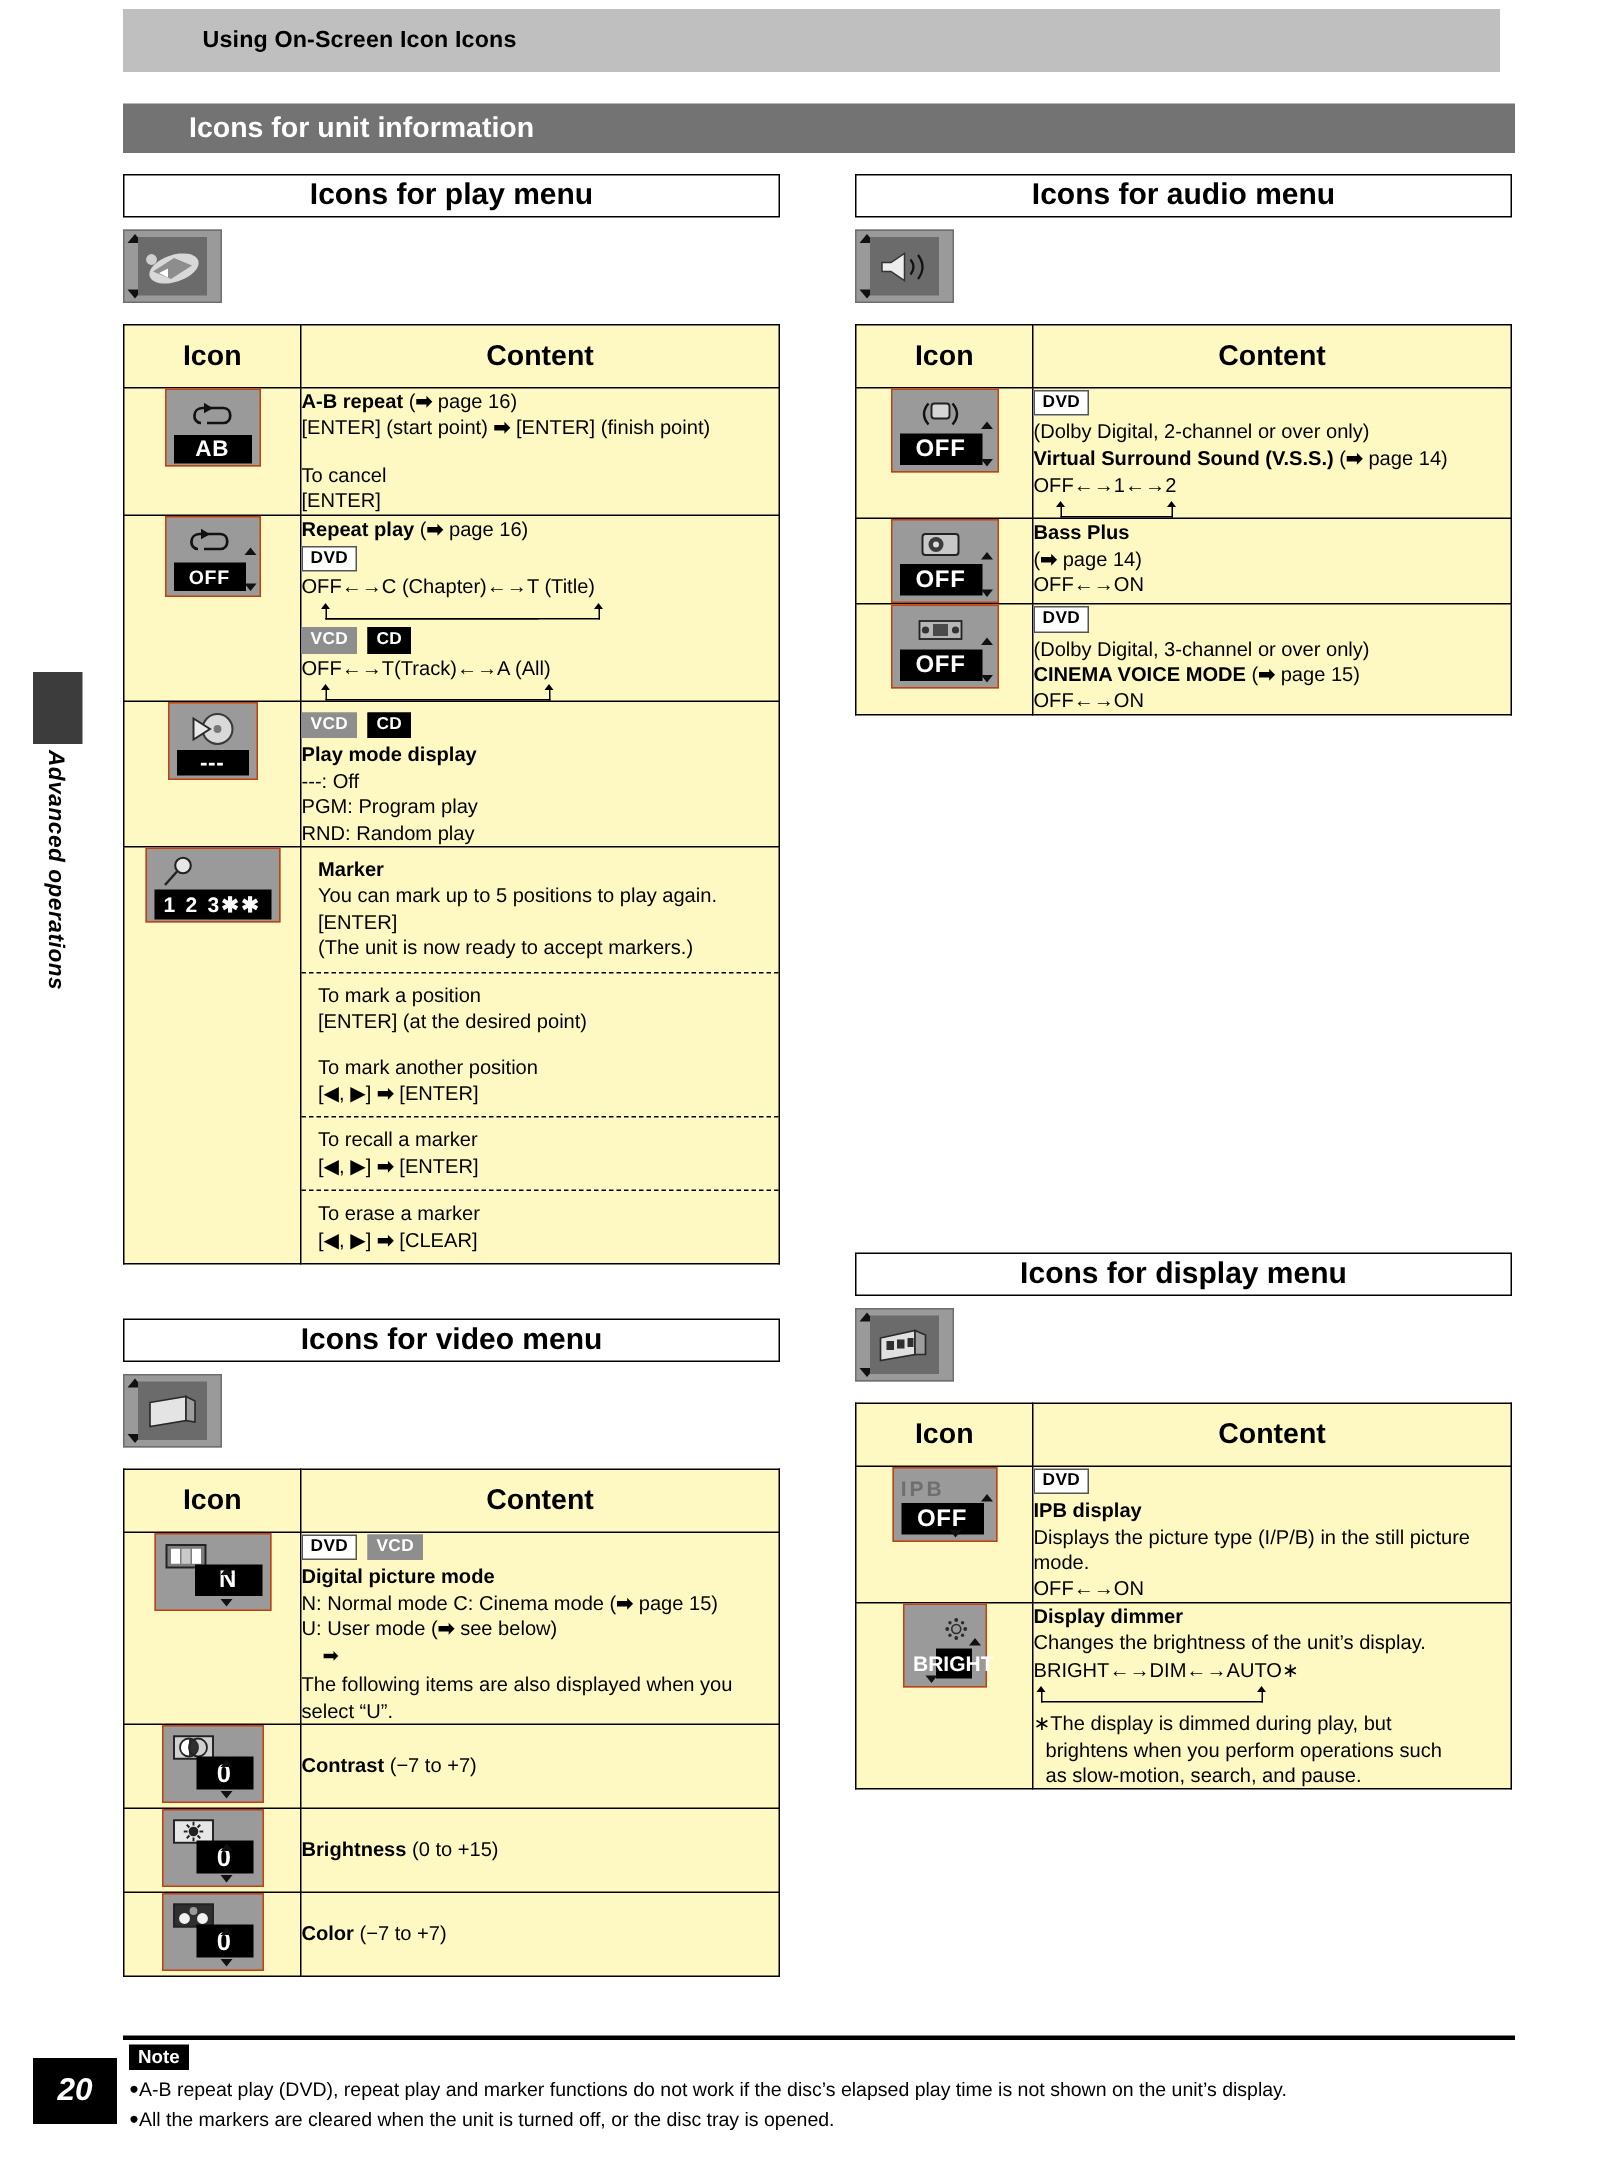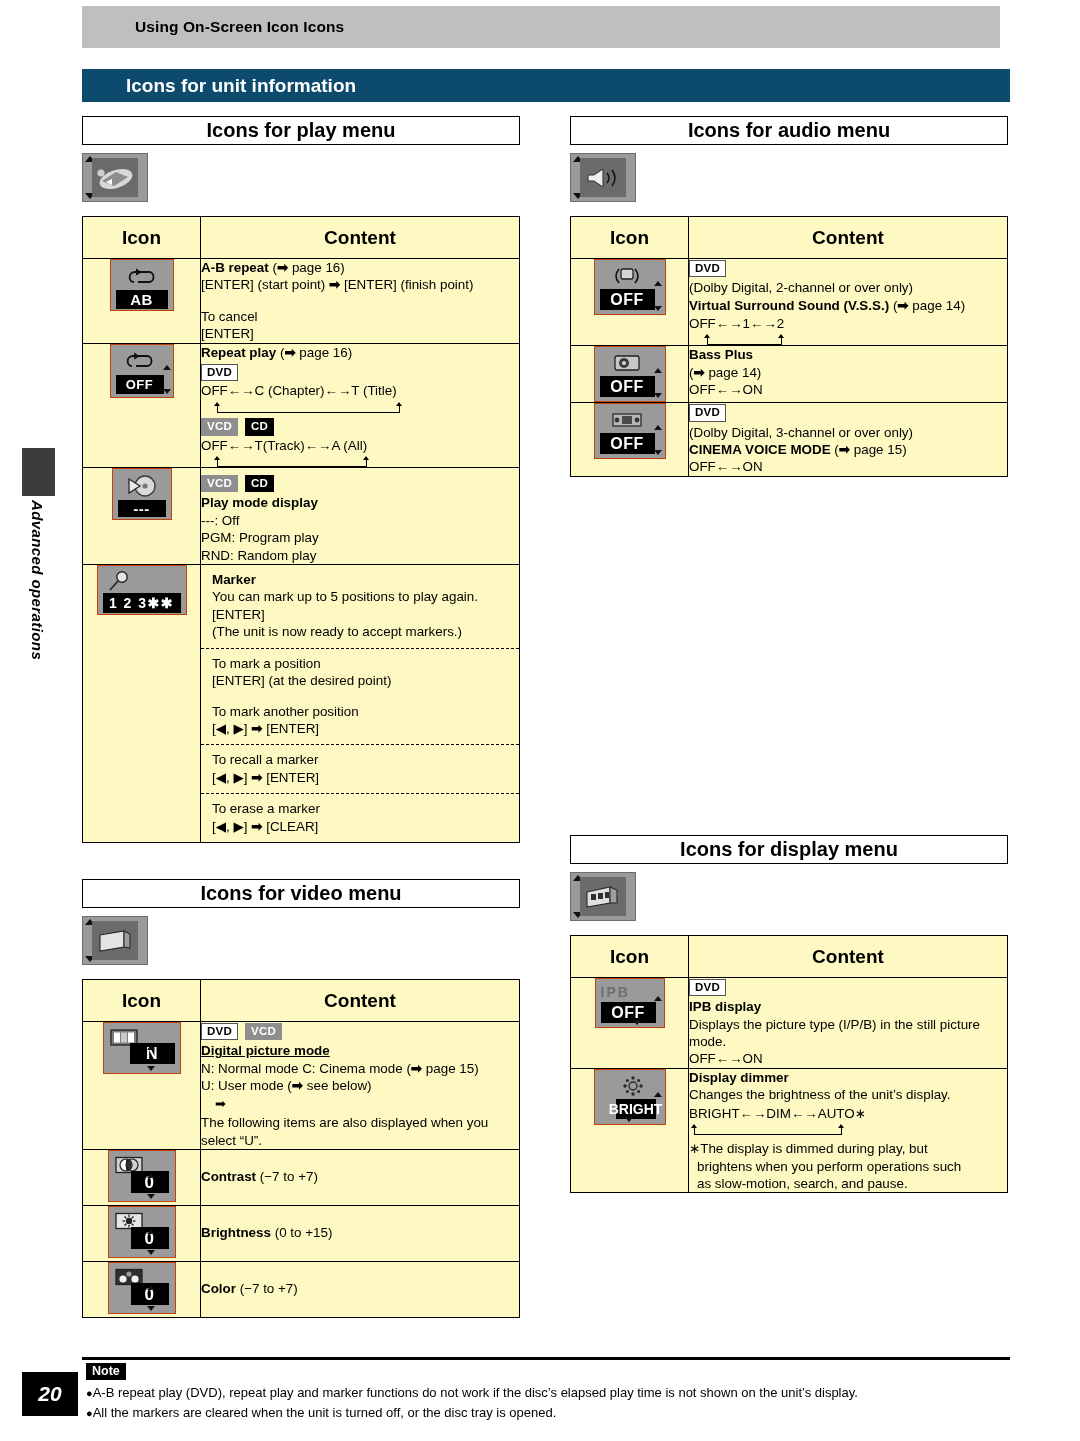--- a/index.html
+++ b/index.html
@@ -16,21 +16,21 @@
   .running-head {
     position:absolute; left:82px; top:6px; width:918px; height:42px;
     background:#bfbfbf;
     display:flex; align-items:center;
   }
   .running-head span {
     margin-left:53px; font-size:15.5px; font-weight:bold; letter-spacing:.1px;
   }
   .chapter-bar {
     position:absolute; left:82px; top:69px; width:928px; height:33px;
-    background:#0c4a6e;
+    background:#737373;
     display:flex; align-items:center;
   }
   .chapter-bar span {
     margin-left:44px; color:#fff; font-size:19px; font-weight:bold;
   }
 
   
   .side-tab {
     position:absolute; left:22px; top:448px; width:33px; height:48px;
     background:#3c3c3c;
@@ -169,21 +169,21 @@
   .osd-num .ar-dn { right:20px; bottom:2px; }
 
   
   .osd-ipb { width:70px; height:50px; padding:3px 8px 4px 5px; }
   .osd-ipb .glyphbox { height:19px; justify-content:flex-start; }
   .osd-ipb .value { height:21px; margin-top:1px; font-size:16px; }
   .osd-ipb .ar-up { right:2px; top:17px; }
   .osd-ipb .ar-dn { right:23px; bottom:2px; }
 
   
-  .osd-bright { width:72px; height:56px; padding:4px 9px 5px 21px; }
+  .osd-bright { width:56px; height:56px; padding:4px 9px 5px 21px; }
   .osd-bright .glyphbox { height:24px; justify-content:flex-start; padding-left:3px;}
   .osd-bright .value { height:20px; margin-top:1px; font-size:14px; letter-spacing:0; }
   .osd-bright .ar-up { right:3px; top:22px; }
   .osd-bright .ar-dn { right:32px; bottom:2px; }
 
   
   .badge {
     display:inline-block; font-size:11.5px; font-weight:bold;
     padding:1px 5px 1.5px 5px; line-height:1.12;
     letter-spacing:.3px; vertical-align:middle;
@@ -563,21 +563,21 @@
             <div class="value">N</div>
             <div class="ar-up"></div>
             <div class="ar-dn"></div>
           </div>
         </td>
         <td class="cell-content">
           <div>
             <span class="badge badge-dvd">DVD</span>
             <span class="badge badge-vcd" style="margin-left:3px;">VCD</span>
           </div>
-          <div style="margin-top:2px;text-decoration:underline;"><b>Digital picture mode</b></div>
+          <div style="margin-top:2px;"><b>Digital picture mode</b></div>
           <div><span>N: Normal mode    C: Cinema mode (</span><span class="arrow-r">➡</span> <span>page 15)</span></div>
           <div><span>U: User mode (</span><span class="arrow-r">➡</span> <span>see below)</span></div>
           <div style="margin:2px 0 1px 14px; font-size:13px;">➡</div>
           <div>The following items are also displayed when you</div>
           <div>select “U”.</div>
         </td>
       </tr>
 
       <tr>
         <td class="cell-icon dash-top" style="height:56px;">

